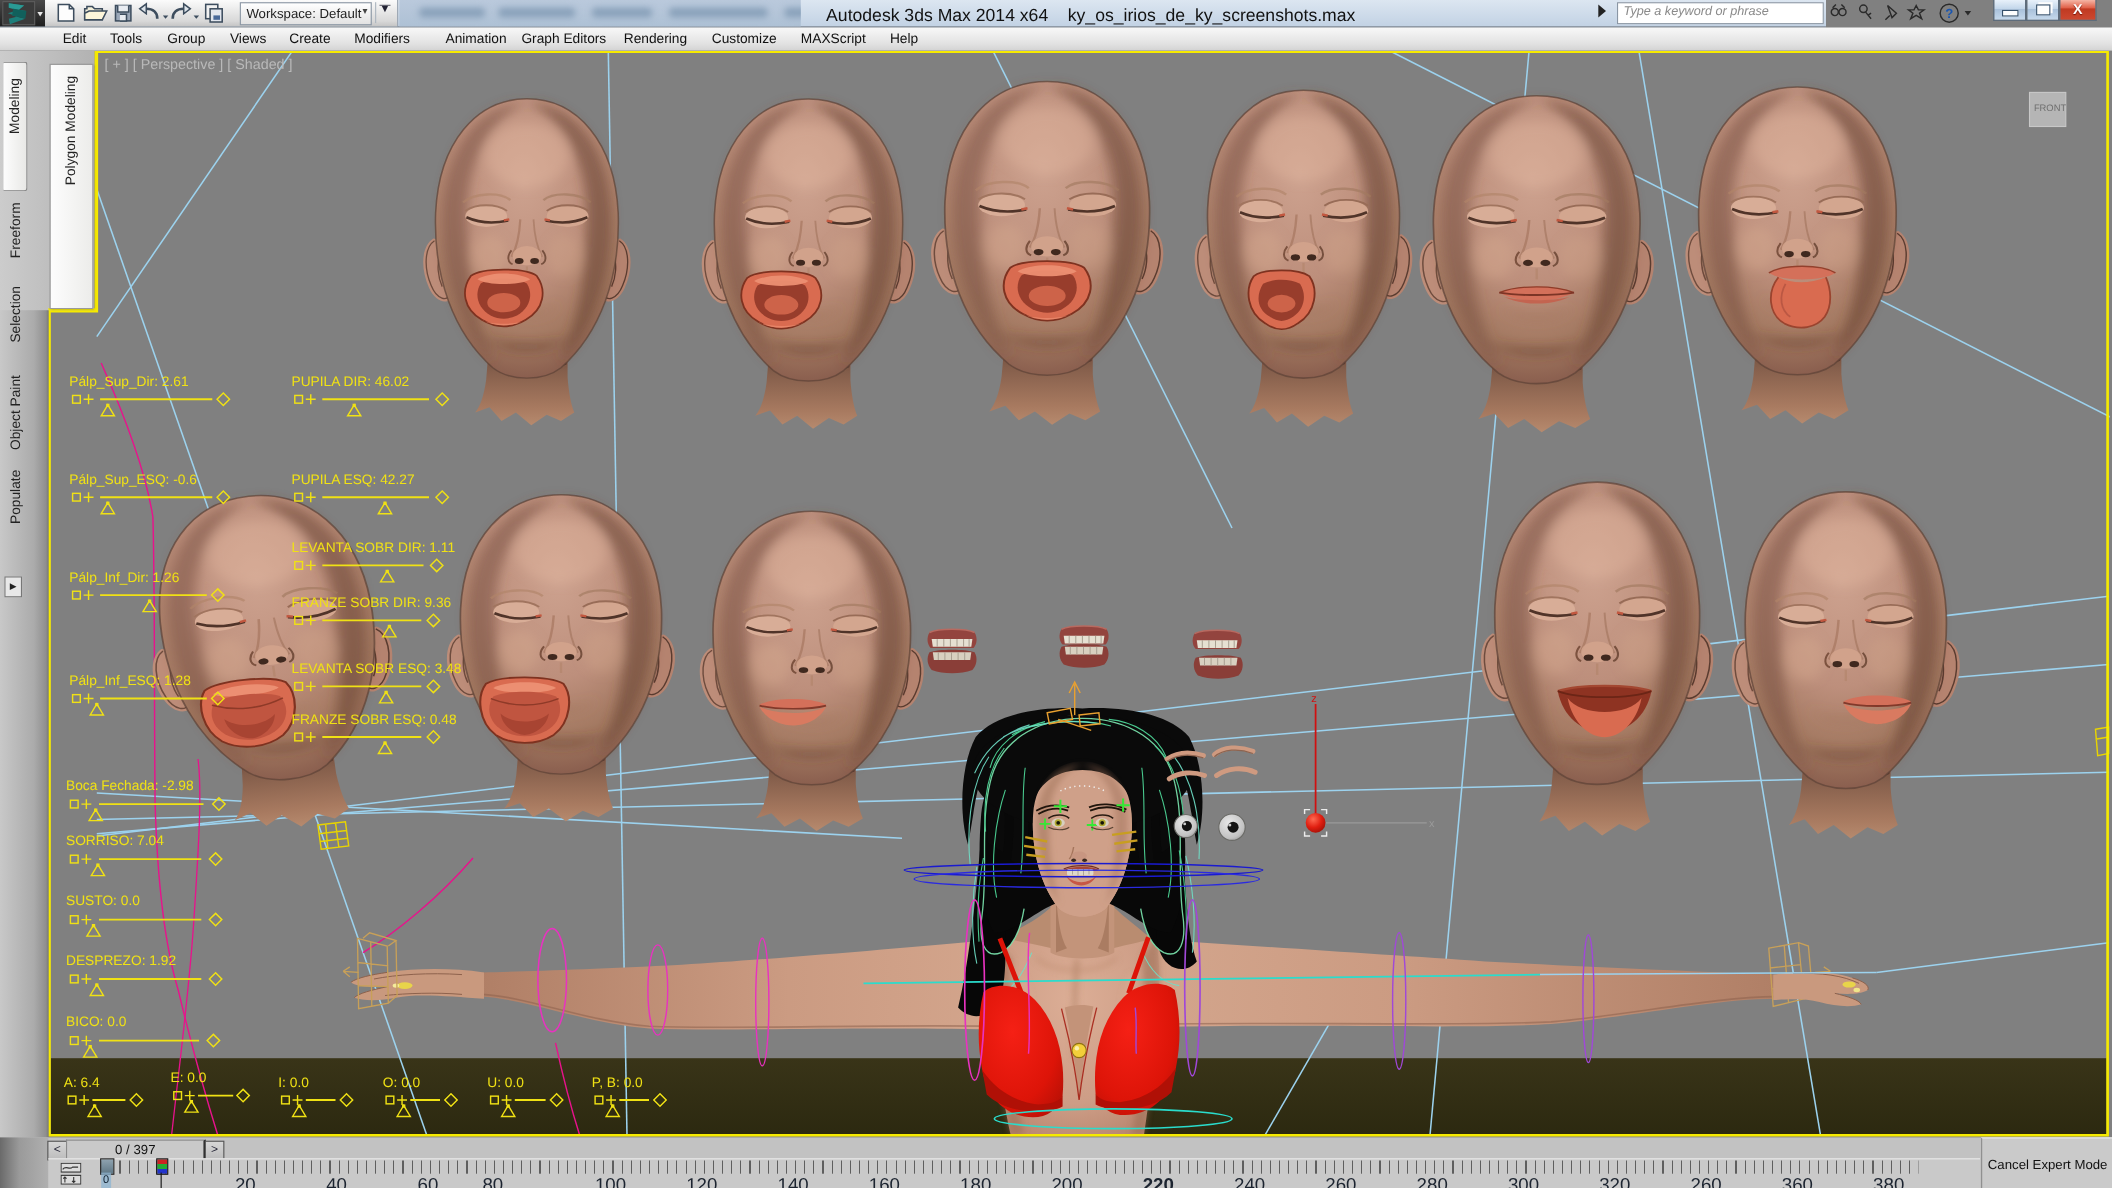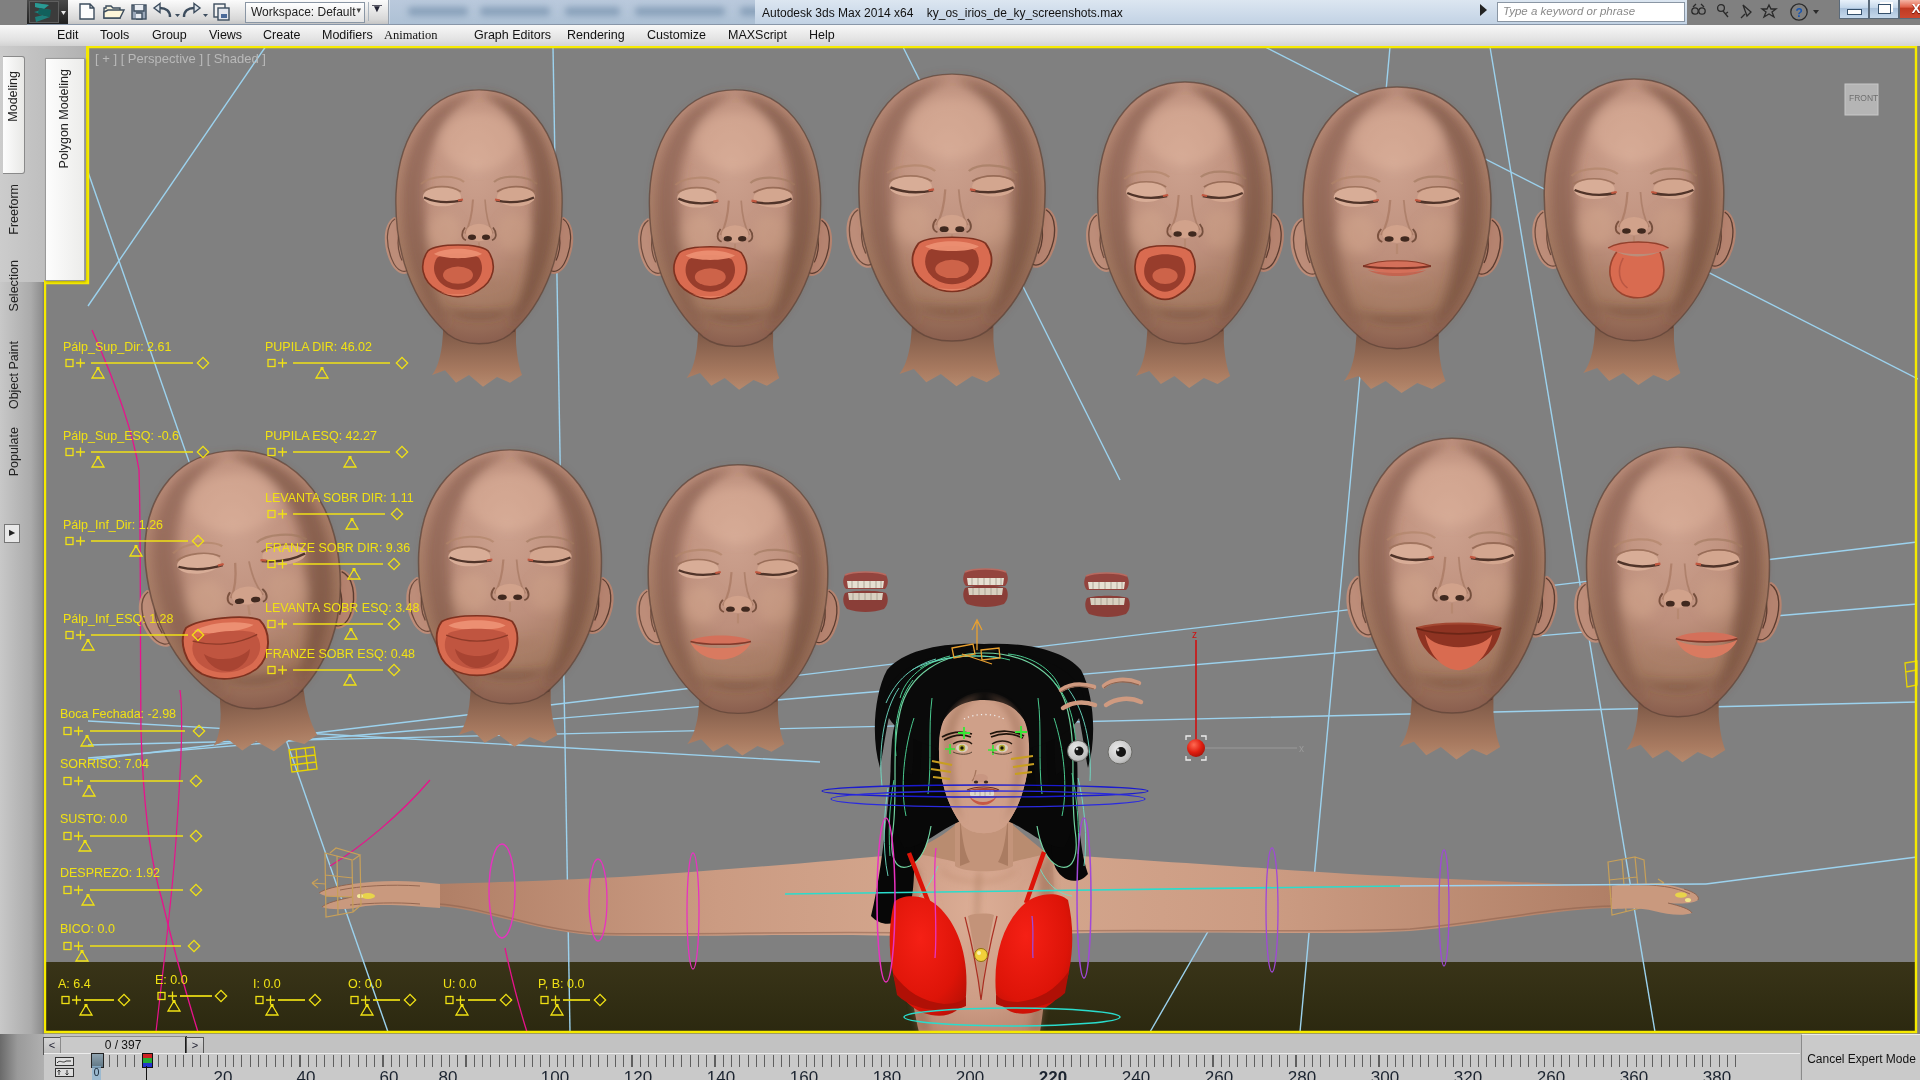--- a/index.html
+++ b/index.html
@@ -1,23 +1,23 @@
 <!DOCTYPE html>
 <html><head><meta charset="utf-8">
 <style>
 html,body{margin:0;padding:0;width:1920px;height:1080px;overflow:hidden;background:#808080;font-family:"Liberation Sans",sans-serif;}
 .abs{position:absolute;}
 #root{position:relative;width:1920px;height:1080px;}
 
-#titlebar{position:absolute;left:0;top:0;width:1660px;height:24px;background:linear-gradient(#dce6f1,#c2d2e4);border-bottom:1px solid #8896a8;margin-left:27px;}
+#titlebar{position:absolute;left:0;top:0;width:1660px;height:24px;background:linear-gradient(#dce6f1,#c2d2e4);border-bottom:1px solid #8896a8;}
 #logo{position:absolute;left:0;top:0;width:41px;height:24px;background:linear-gradient(#4a4a4a,#1f1f1f);}
 #qat{position:absolute;left:41px;top:0;width:320px;height:24px;background:linear-gradient(#fbfbfb,#d8d8d8 80%,#c4c4c4);border-right:1px solid #9aa4b0;}
 #blurstrip{position:absolute;left:363px;top:0;width:365px;height:24px;background:linear-gradient(#bac9dc,#aec1d5);overflow:hidden;}
 .smudge{position:absolute;top:7px;height:9px;background:#89a1ba;filter:blur(3px);border-radius:4px;}
-#titletext{position:absolute;left:735px;top:6px;width:600px;font-size:12px;color:#111;}
+#titletext{position:absolute;left:751px;top:6px;width:600px;font-size:16px;color:#111;}
 #srch{position:absolute;left:1470px;top:2px;width:186px;height:18px;background:#fff;border:1px solid #8a96a4;}
 #srch span{color:#8a8a8a;font-style:italic;font-size:11.5px;position:absolute;left:5px;top:2px;}
 #winbtns{position:absolute;left:1812px;top:0px;height:19px;}
 .wbtn{position:absolute;top:0;width:30px;height:19px;border:1px solid #5a6a7a;border-top:none;box-sizing:border-box;}
 
 #menubar{position:absolute;left:0;top:25px;width:1920px;height:21px;background:linear-gradient(#f8f8f8,#e2e2e2 70%,#d3d3d3);font-size:12.5px;color:#111;}
 #menubar span{position:absolute;top:3px;}
 
 #leftcol{position:absolute;left:0;top:46px;width:44px;height:990px;background:linear-gradient(90deg,#c8c8c8,#ababab 70%,#8f8f8f 95%,#787878);}
 #ribbonblock{position:absolute;left:0;top:46px;width:88px;height:236px;background:linear-gradient(90deg,#cccccc,#b2b2b2);border-right:2px solid #f4e800;box-sizing:border-box;}
@@ -747,21 +747,21 @@
   </div>
 </div>
 
 <div id="menubar">
   <span style="left:57px;">Edit</span>
   <span style="left:100px;">Tools</span>
   <span style="left:152px;">Group</span>
   <span style="left:209px;">Views</span>
   <span style="left:263px;">Create</span>
   <span style="left:322px;">Modifiers</span>
-  <span style="left:384px;font-family:Liberation Serif, serif;">Animation</span>
+  <span style="left:405px;">Animation</span>
   <span style="left:474px;">Graph Editors</span>
   <span style="left:567px;">Rendering</span>
   <span style="left:647px;">Customize</span>
   <span style="left:728px;">MAXScript</span>
   <span style="left:809px;">Help</span>
 </div>
 
 <div id="leftcol"></div>
 <div id="ribbonblock"></div>
 <div class="abs" style="left:44px;top:280px;width:44px;height:2px;background:#f4e800;"></div>

